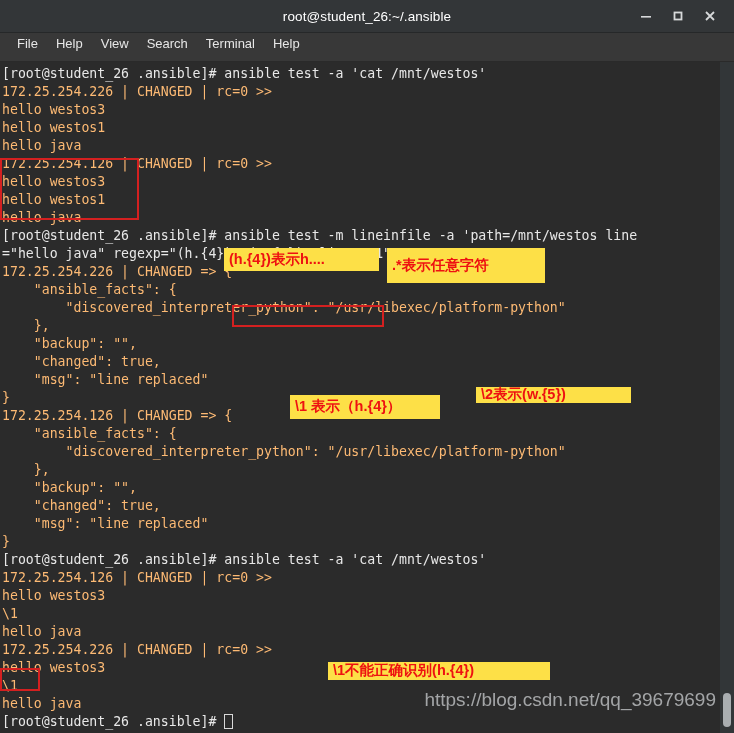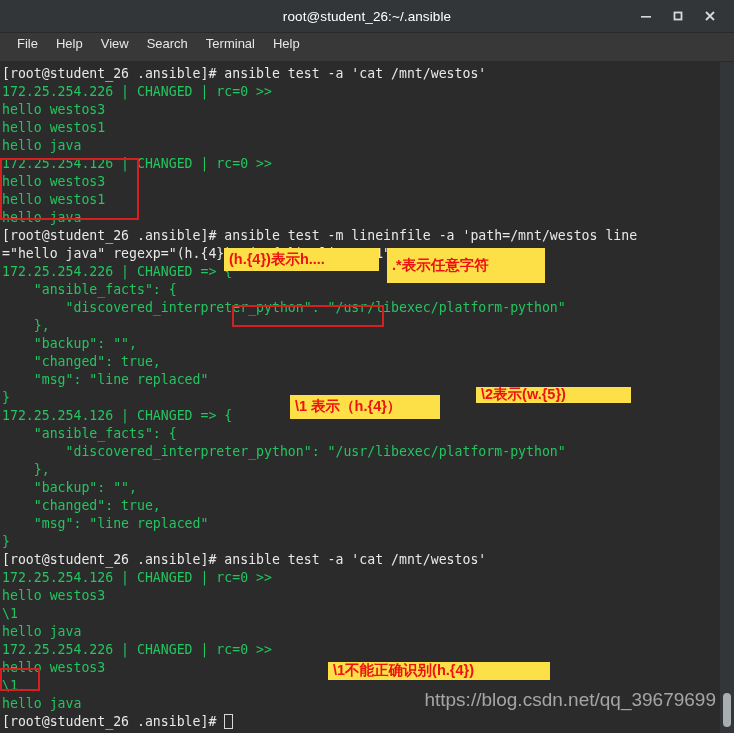--- a/index.html
+++ b/index.html
@@ -67,21 +67,21 @@
   #term-lines {
     position: absolute;
     top: 3px; left: 2px; right: 16px;
     font-family: "DejaVu Sans Mono", monospace;
     font-size: 13.2px;
     line-height: 18px;
     white-space: pre;
   }
   .line { height: 18px; }
   .c-prompt { color: #e8e8e8; }
-  .c-out    { color: #22c55e; }
+  .c-out    { color: #fdba74; }
 
   
   #scrollbar {
     position: absolute; top: 0; right: 0;
     width: 14px; height: 100%;
     background: #323638;
   }
   #scroll-thumb {
     position: absolute; left: 3px; width: 8px;
     border-radius: 4px;

